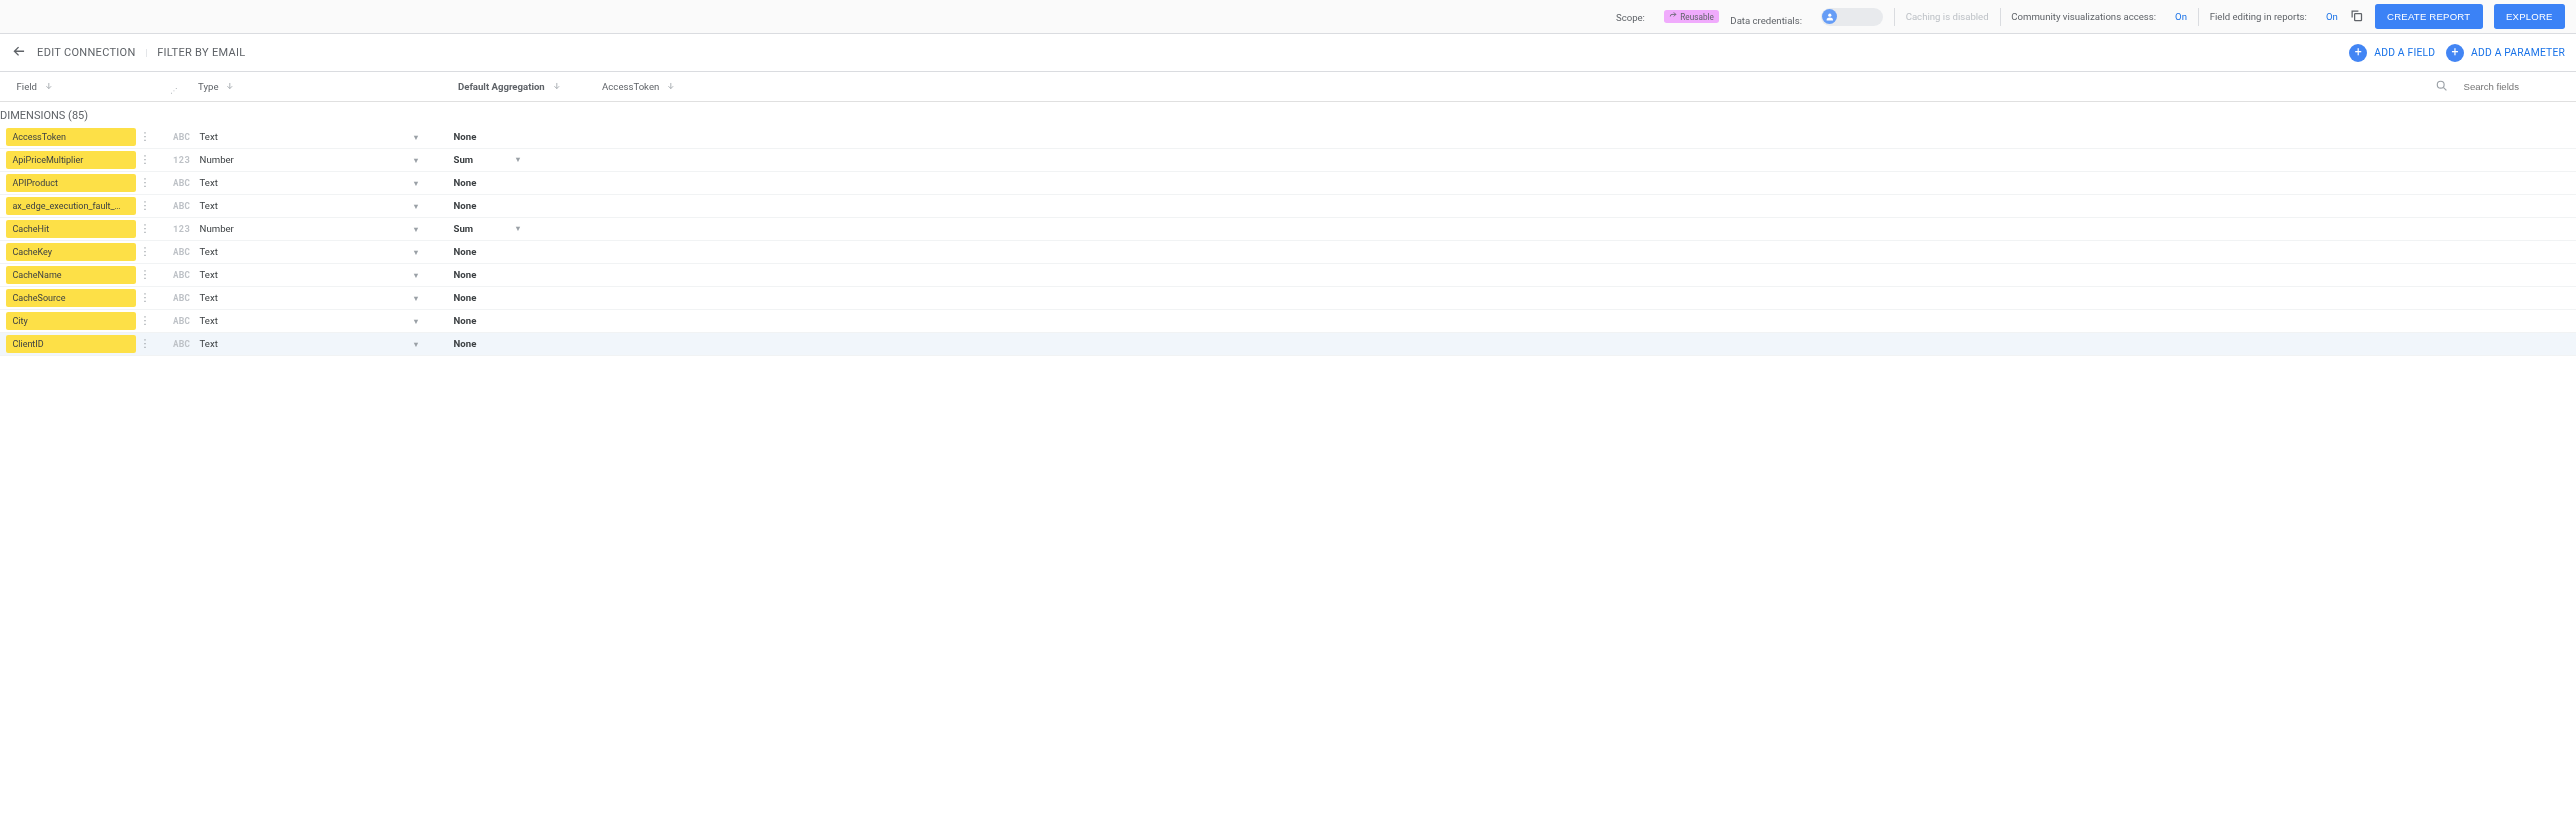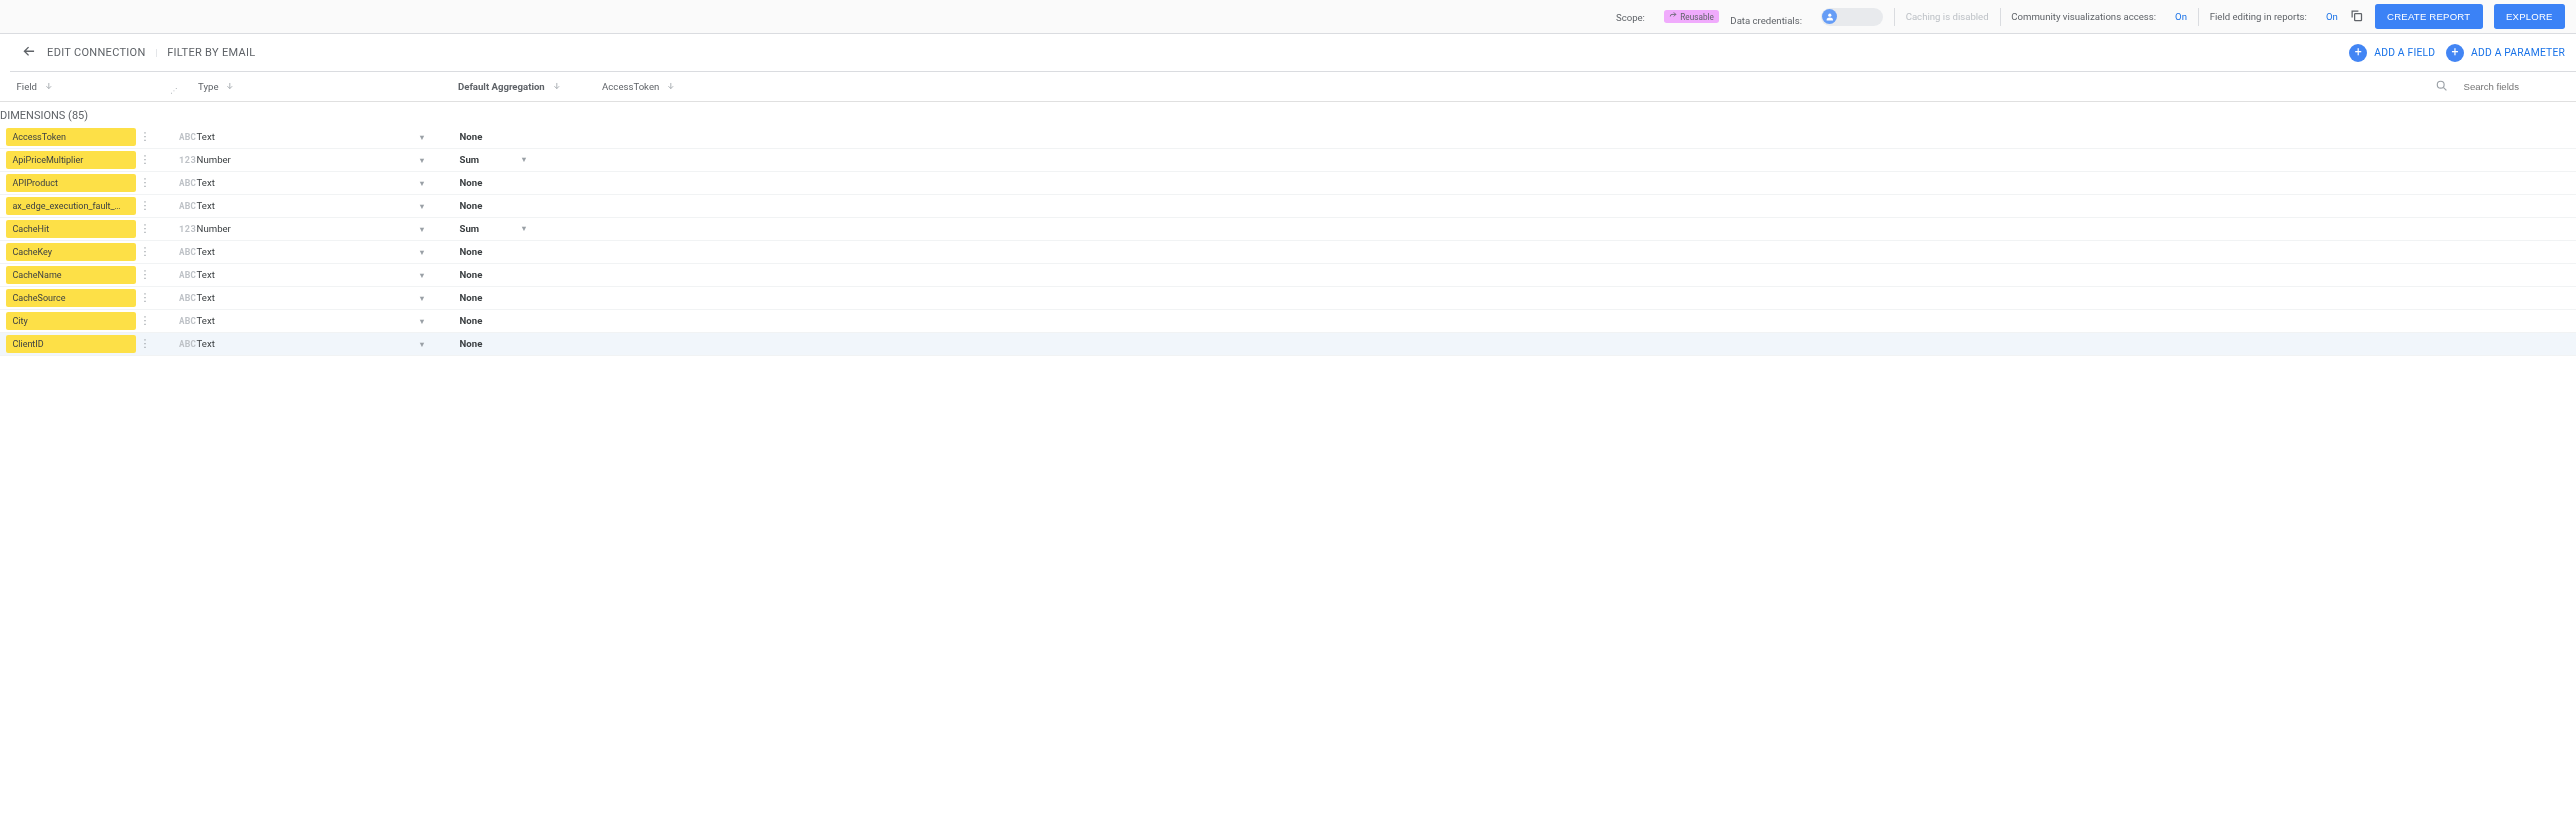--- a/index.html
+++ b/index.html
@@ -77,21 +77,20 @@
 .btn-primary { background: #3b82f6; color: #fff; }
 
 
 .nav-bar {
   display: flex;
   align-items: center;
   height: 38px;
   padding: 0 11px;
   border-bottom: 0.7px solid #dadce0;
   gap: 11px;
-  margin-left: 10px;
 }
 .nav-left { display: flex; align-items: center; gap: 9.6px; }
 .nav-title, .nav-filter { color: #5f6368; font-size: 11px; letter-spacing: 0.3px; }
 .nav-sep { color: #dadce0; }
 .nav-spacer { flex: 1; }
 .add-link {
   display: inline-flex;
   align-items: center;
   gap: 6.9px;
   color: #1a73e8;
@@ -163,21 +162,21 @@
   text-overflow: ellipsis;
 }
 .kebab {
   width: 16.5px;
   text-align: center;
   color: #9aa0a6;
   font-size: 11px;
   padding: 0 4.1px;
 }
 .gap1 { width: 20.6px; }
-.type-cell { display: flex; align-items: center; gap: 0; width: 233px; margin-left: 6px; }
+.type-cell { display: flex; align-items: center; gap: 9px; width: 233px; }
 .type-icon {
   font-family: "Roboto Mono", monospace;
   font-size: 9px;
   color: #bdc1c6;
   font-weight: 700;
   letter-spacing: 0.3px;
   width: 18px;
   text-align: center;
 }
 .type-label { color: #3c4043; }

